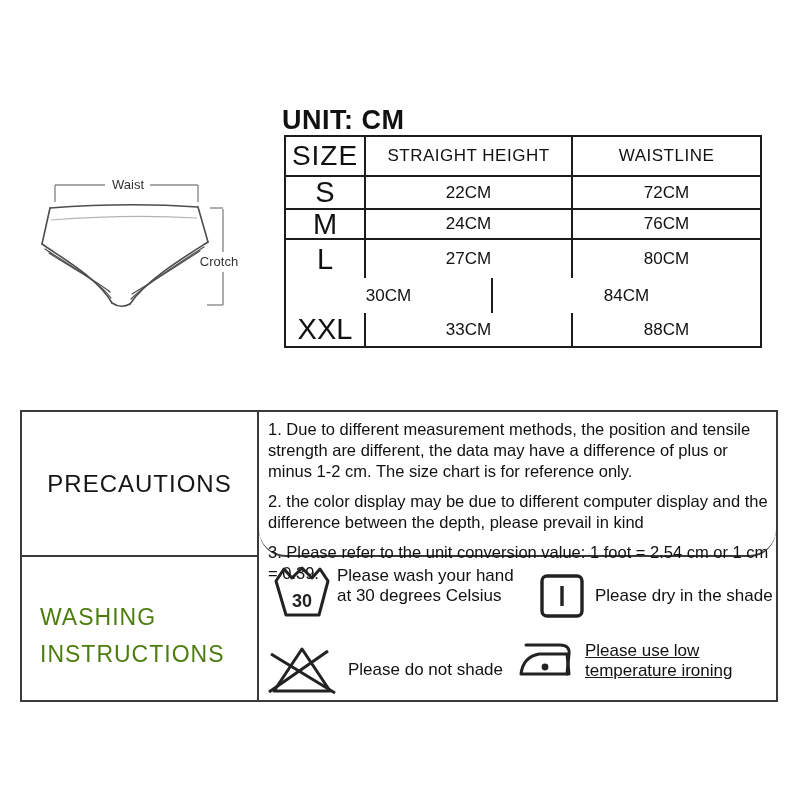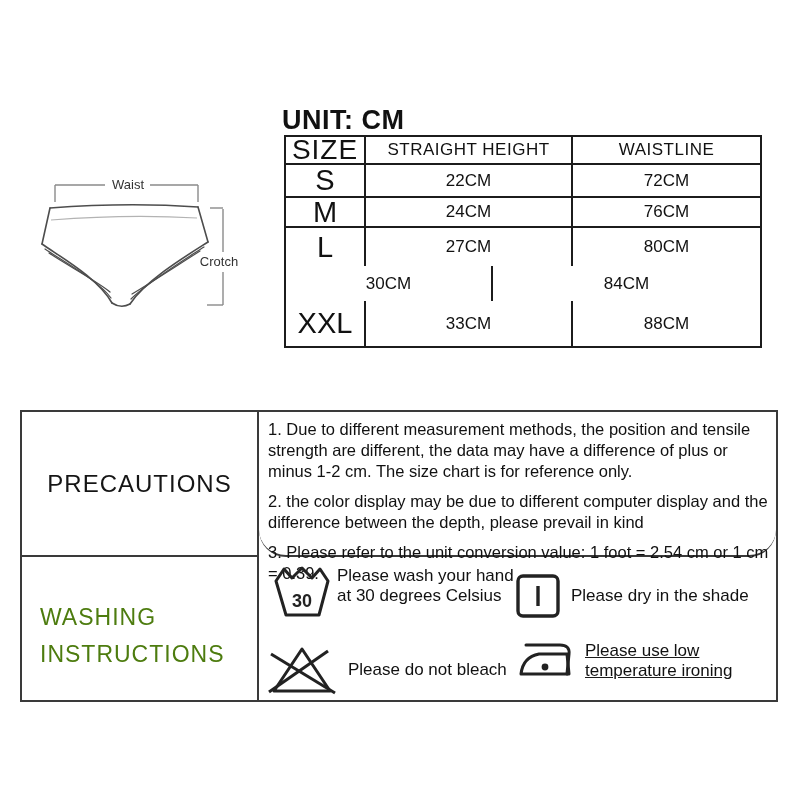--- a/index.html
+++ b/index.html
@@ -24,21 +24,21 @@
   .t-row{display:flex;box-sizing:border-box;}
   .t-row.hline{border-bottom:2px solid #1c1c1c;}
   .cell{display:flex;align-items:center;justify-content:center;box-sizing:border-box;}
   .c0{width:80px;border-right:2px solid #1c1c1c;}
   .c1{width:207px;border-right:2px solid #1c1c1c;}
   .c2{flex:1;}
   .size-head{font-size:28px;letter-spacing:1px;color:#111;}
   .col-head{font-size:17px;letter-spacing:.5px;color:#111;}
   .size-letter{font-size:29px;color:#111;}
   .val{font-size:17px;color:#111;}
-  .r-header{height:28px;text-align:right;}
+  .r-header{height:40px;text-align:right;}
   .r-s{height:33px;}
   .r-m{height:30px;}
   .r-l{height:38px;}
   .r-xl{height:35px;}
   .r-xxl{flex:1;}
 
   
   #figure-svg{left:28px;top:160px;}
   .fig-label{font-size:13px;fill:#333;}
 
@@ -158,38 +158,38 @@
       <svg class="wash-icon" width="60" height="56" viewBox="0 0 60 56">
         <path d="M3,17 L11,5 L19,14 L29,4 L39,14 L47,5 L55,17 L46,51 L13,51 Z" fill="none" stroke="#222" stroke-width="3" stroke-linejoin="round"></path>
         <text x="29" y="43" text-anchor="middle" font-size="18" font-weight="700" fill="#222">30</text>
       </svg>
       <div class="wash-text" style="margin-left:4px;padding-top:2px;">
         <div>Please wash your hand</div>
         <div>at 30 degrees Celsius</div>
       </div>
     </div>
 
-    <div class="wash-group wg-center" style="left:256px;top:16px;">
+    <div class="wash-group wg-center" style="left:280px;top:16px;">
       <svg class="wash-icon" width="46" height="46" viewBox="0 0 46 46">
         <rect x="3" y="3" width="40" height="40" rx="5" fill="none" stroke="#222" stroke-width="3.4"></rect>
         <line x1="23" y1="13" x2="23" y2="33" stroke="#222" stroke-width="3.4"></line>
       </svg>
       <div class="wash-text" style="margin-left:10px;">
         <div>Please dry in the shade</div>
       </div>
     </div>
 
     <div class="wash-group wg-center" style="left:6px;top:86px;">
       <svg class="wash-icon" width="74" height="54" viewBox="0 0 74 54">
         <path d="M37,6 L9,48 L65,48 Z" fill="none" stroke="#222" stroke-width="3" stroke-linejoin="round"></path>
         <line x1="6" y1="11" x2="70" y2="50" stroke="#222" stroke-width="3"></line>
         <line x1="4" y1="49" x2="63" y2="8" stroke="#222" stroke-width="3"></line>
       </svg>
       <div class="wash-text" style="margin-left:9px;">
-        <div>Please do not bleach</div>
+        <div>Please do not shade</div>
       </div>
     </div>
 
     <div class="wash-group" style="left:258px;top:84px;text-decoration:underline;">
       <svg class="wash-icon" width="58" height="42" viewBox="0 0 58 42">
         <path d="M9,4 L43,4 Q53,4 52,13 L50,33" fill="none" stroke="#222" stroke-width="3" stroke-linecap="round"></path>
         <path d="M4,33 Q6,16 22,13 L50,13 L52,33 Z" fill="none" stroke="#222" stroke-width="3" stroke-linejoin="round"></path>
         <circle cx="28" cy="26" r="3.4" fill="#222"></circle>
       </svg>
       <div class="wash-text" style="margin-left:10px;">

